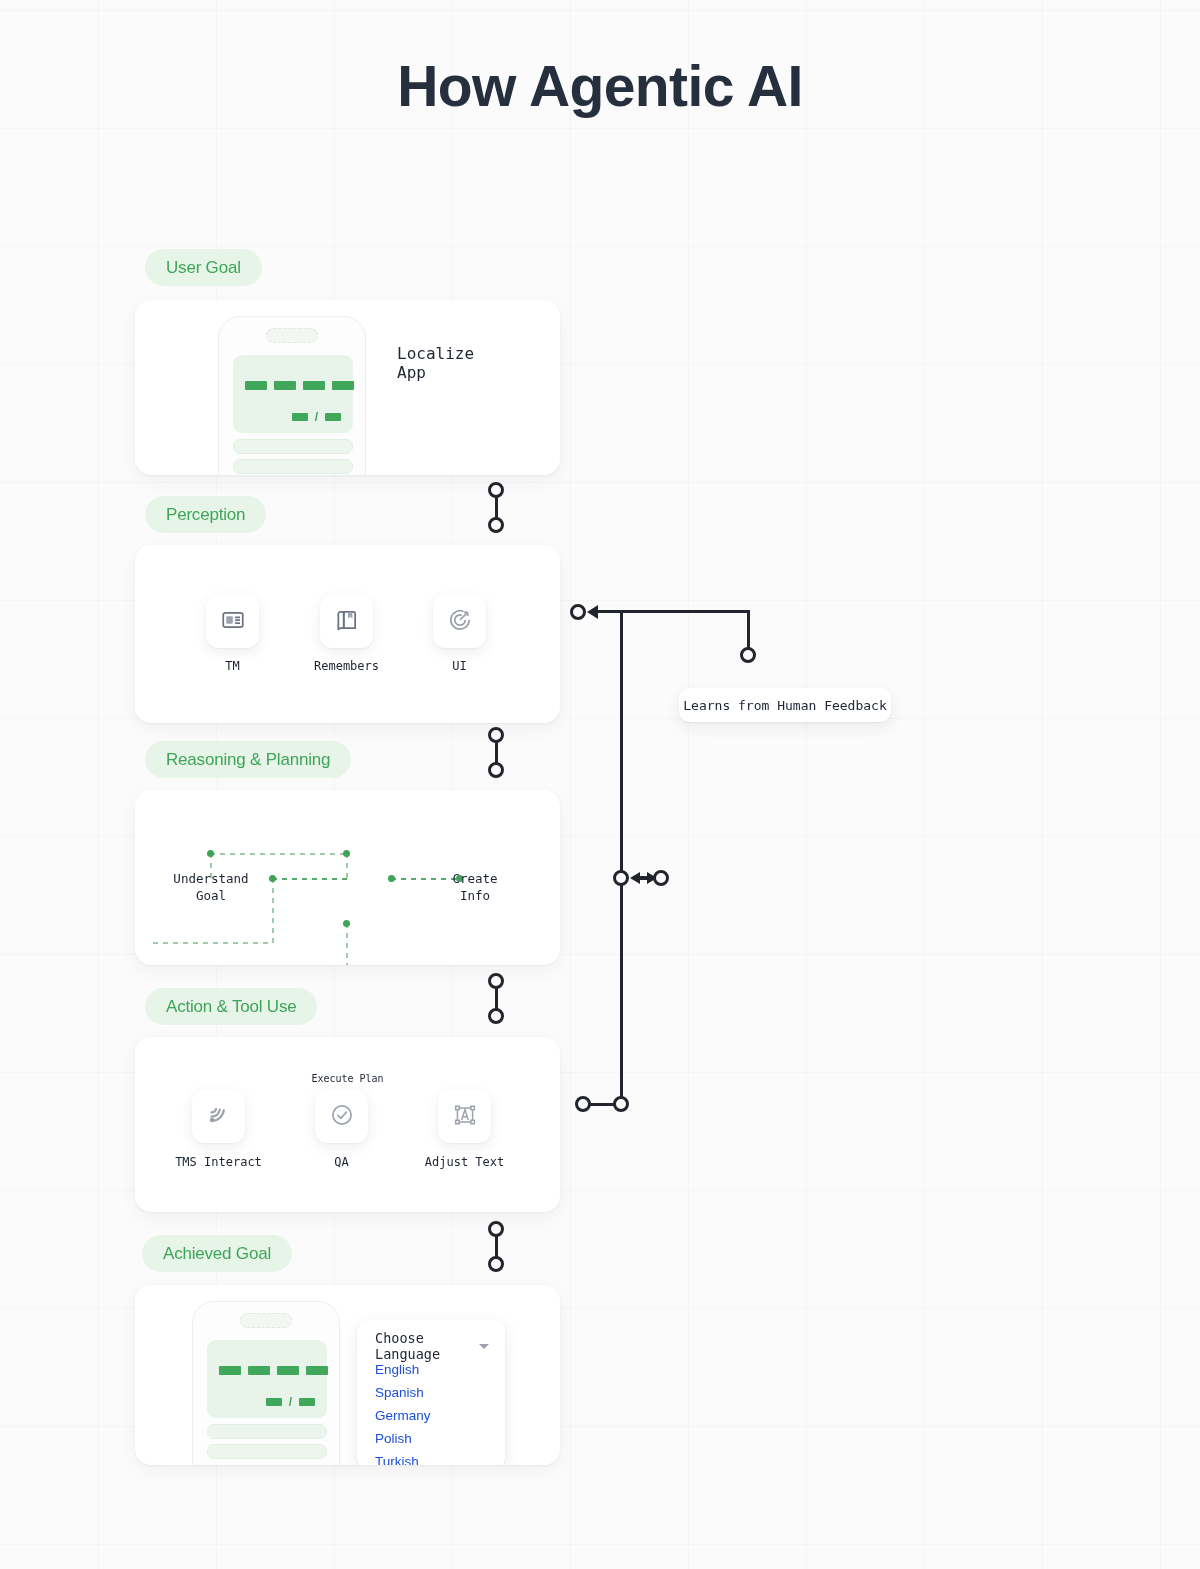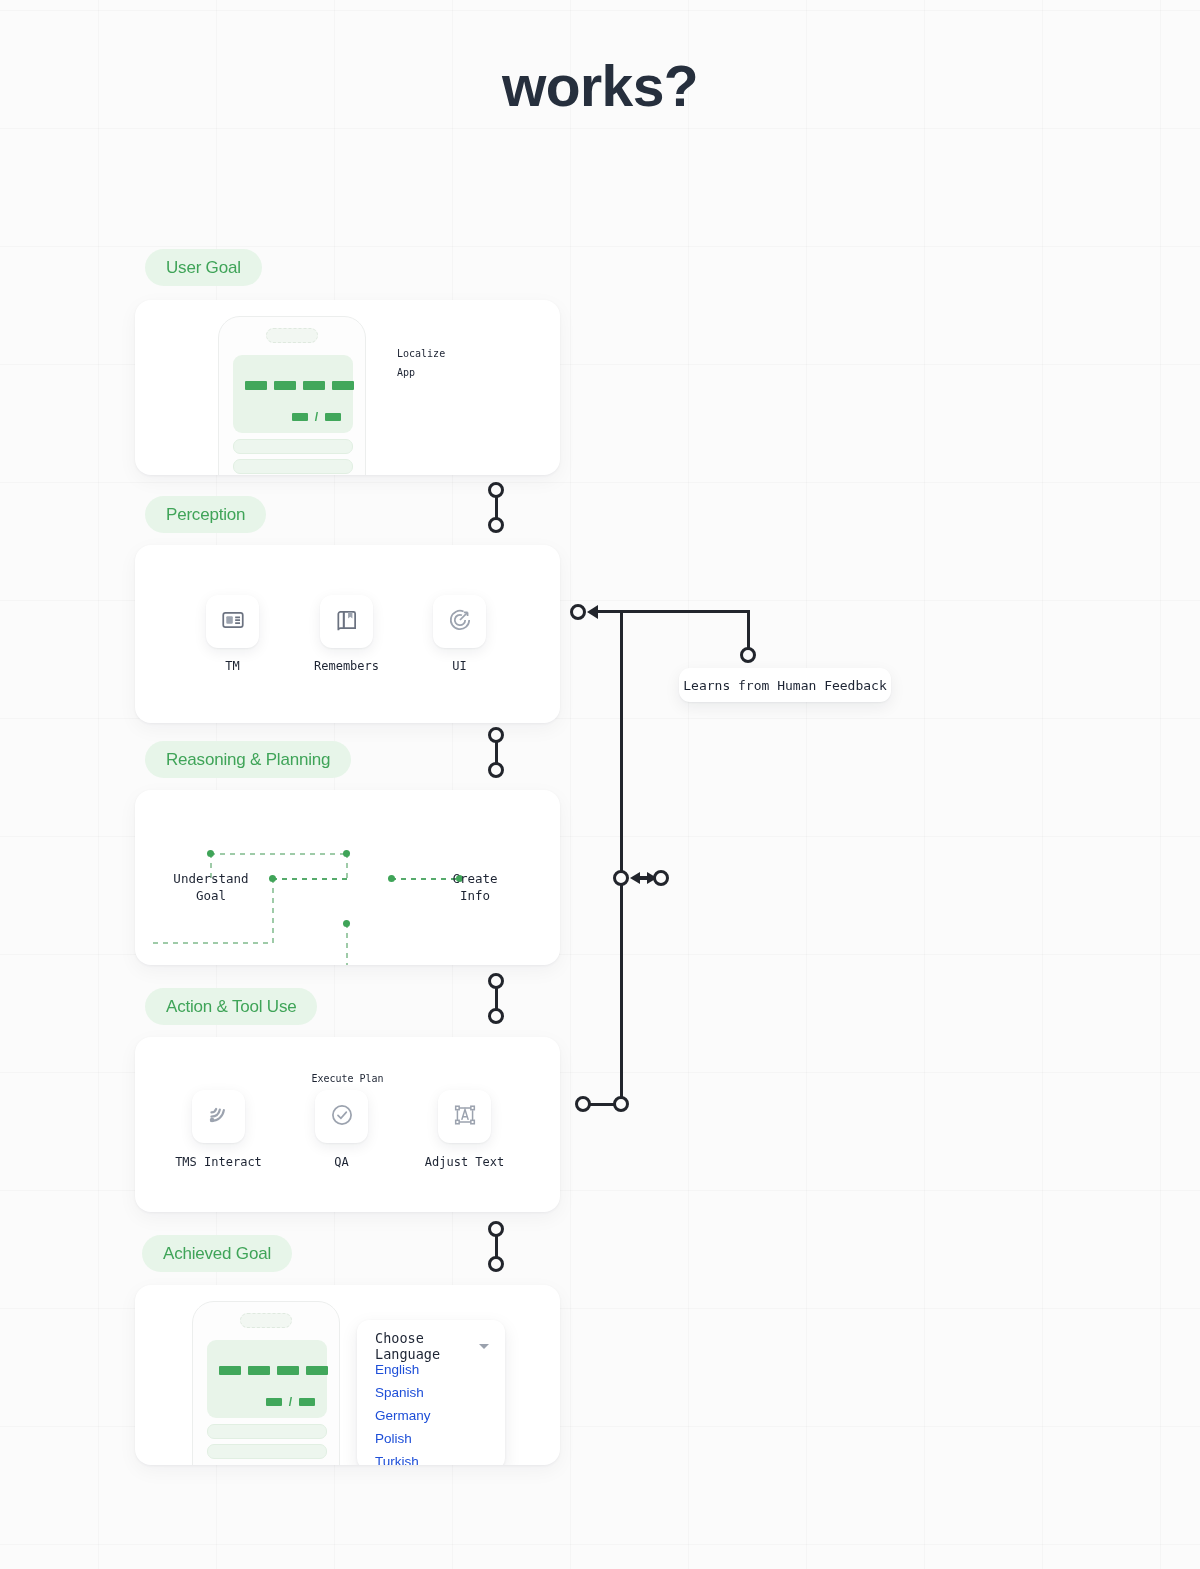--- a/index.html
+++ b/index.html
@@ -295,21 +295,21 @@
     border-top: 5px solid #9aa1ad;
   }
 </style>
 </head>
 <body>
 
 <div class="page">
   <div class="bg-grid"></div>
 
   <div class="title">
-    <span>works?</span>
+    <span>How Agentic AI</span>
   </div>
 
   <div class="badge" style="left:145px; top:249px;">User Goal</div>
 
   <div class="card" style="left:135px; top:300px; width:425px; height:175px;">
     <div class="phone" style="left:83px; top:16px; width:148px; height:210px;">
       <div class="phone-notch"></div>
       <div class="p-screen" style="left:14px; top:38px; width:120px; height:78px;">
         <div class="dots" style="left:12px; top:26px;">
             <i></i>
@@ -320,21 +320,21 @@
         <div class="dots small" style="right:12px; top:55px; align-items:center;">
           <i></i>
             <span class="slash">/</span>
             <i></i>
         </div>
       </div>
       <div class="p-bar" style="left:14px; top:122px; width:120px; height:15px;"></div>
       <div class="p-bar" style="left:14px; top:142px; width:120px; height:15px;"></div>
 
     </div>
-    <div class="mono" style="position:absolute; left:262px; top:44px; font-size:10px; line-height:19px;">
+    <div class="mono" style="position:absolute; left:262px; top:44px; font-size:16px; line-height:19px;">
       <div>Localize</div>
       <div>App</div>
     </div>
   </div>
 
   <div class="node" style="left:488px; top:482px;"></div>
   <div class="conn-line" style="left:495px; top:495px; width:2.5px; height:25px;"></div>
   <div class="node" style="left:488px; top:517px;"></div>
 
   <div class="badge" style="left:145px; top:496px;">Perception</div>
@@ -380,21 +380,21 @@
   <div class="node" style="left:488px; top:727px;"></div>
   <div class="conn-line" style="left:495px; top:740px; width:2.5px; height:25px;"></div>
   <div class="node" style="left:488px; top:762px;"></div>
 
   <div class="node" style="left:570px; top:604px;"></div>
   <div class="arrow-left" style="left:587px; top:605px;"></div>
   <div class="conn-line" style="left:597px; top:610px; width:153px; height:2.5px;"></div>
   <div class="conn-line" style="left:747px; top:610px; width:2.5px; height:44px;"></div>
   <div class="node" style="left:740px; top:647px;"></div>
 
-  <div class="pill-card" style="left:679px; top:668px; width:212px; height:34px;">
+  <div class="pill-card" style="left:679px; top:688px; width:212px; height:34px;">
     <span>Learns from Human Feedback</span>
   </div>
 
   <div class="conn-line" style="left:620px; top:610px; width:2.5px; height:495px;"></div>
   <div class="conn-line" style="left:585px; top:1103px; width:40px; height:2.5px;"></div>
   <div class="node" style="left:575px; top:1096px;"></div>
   <div class="node" style="left:613px; top:1096px;"></div>
 
   <div class="badge" style="left:145px; top:741px;">Reasoning &amp; Planning</div>
 

